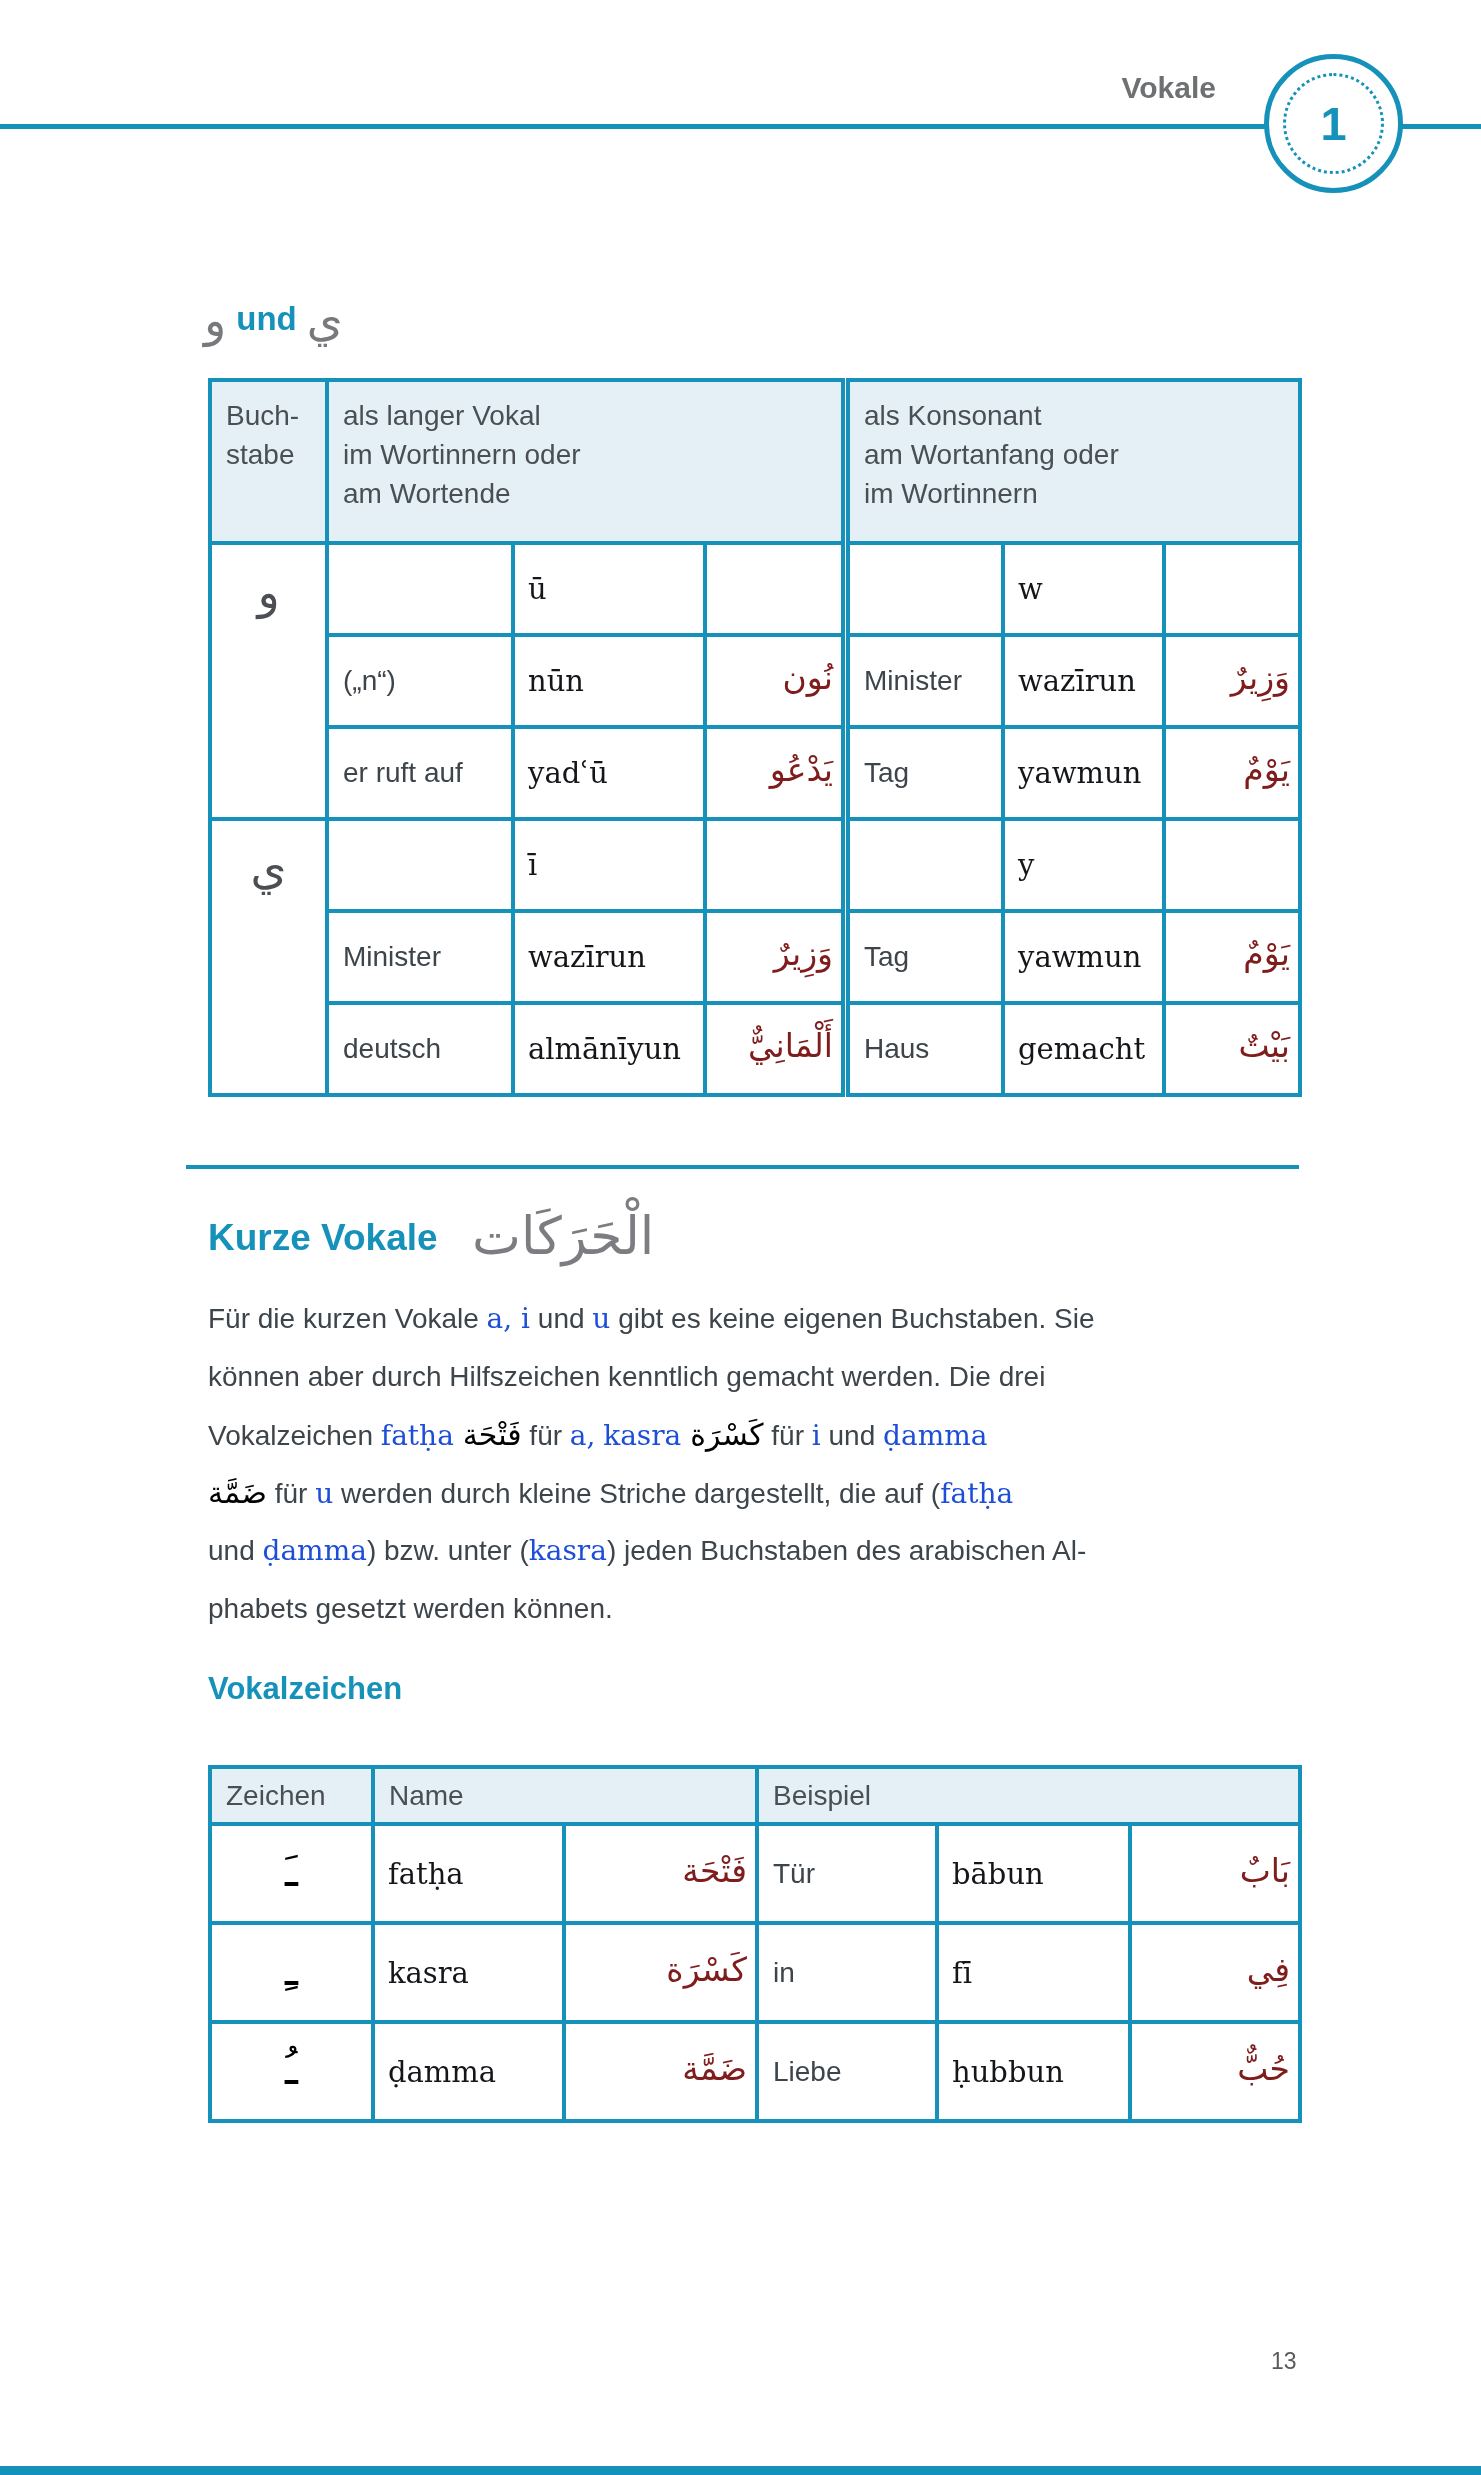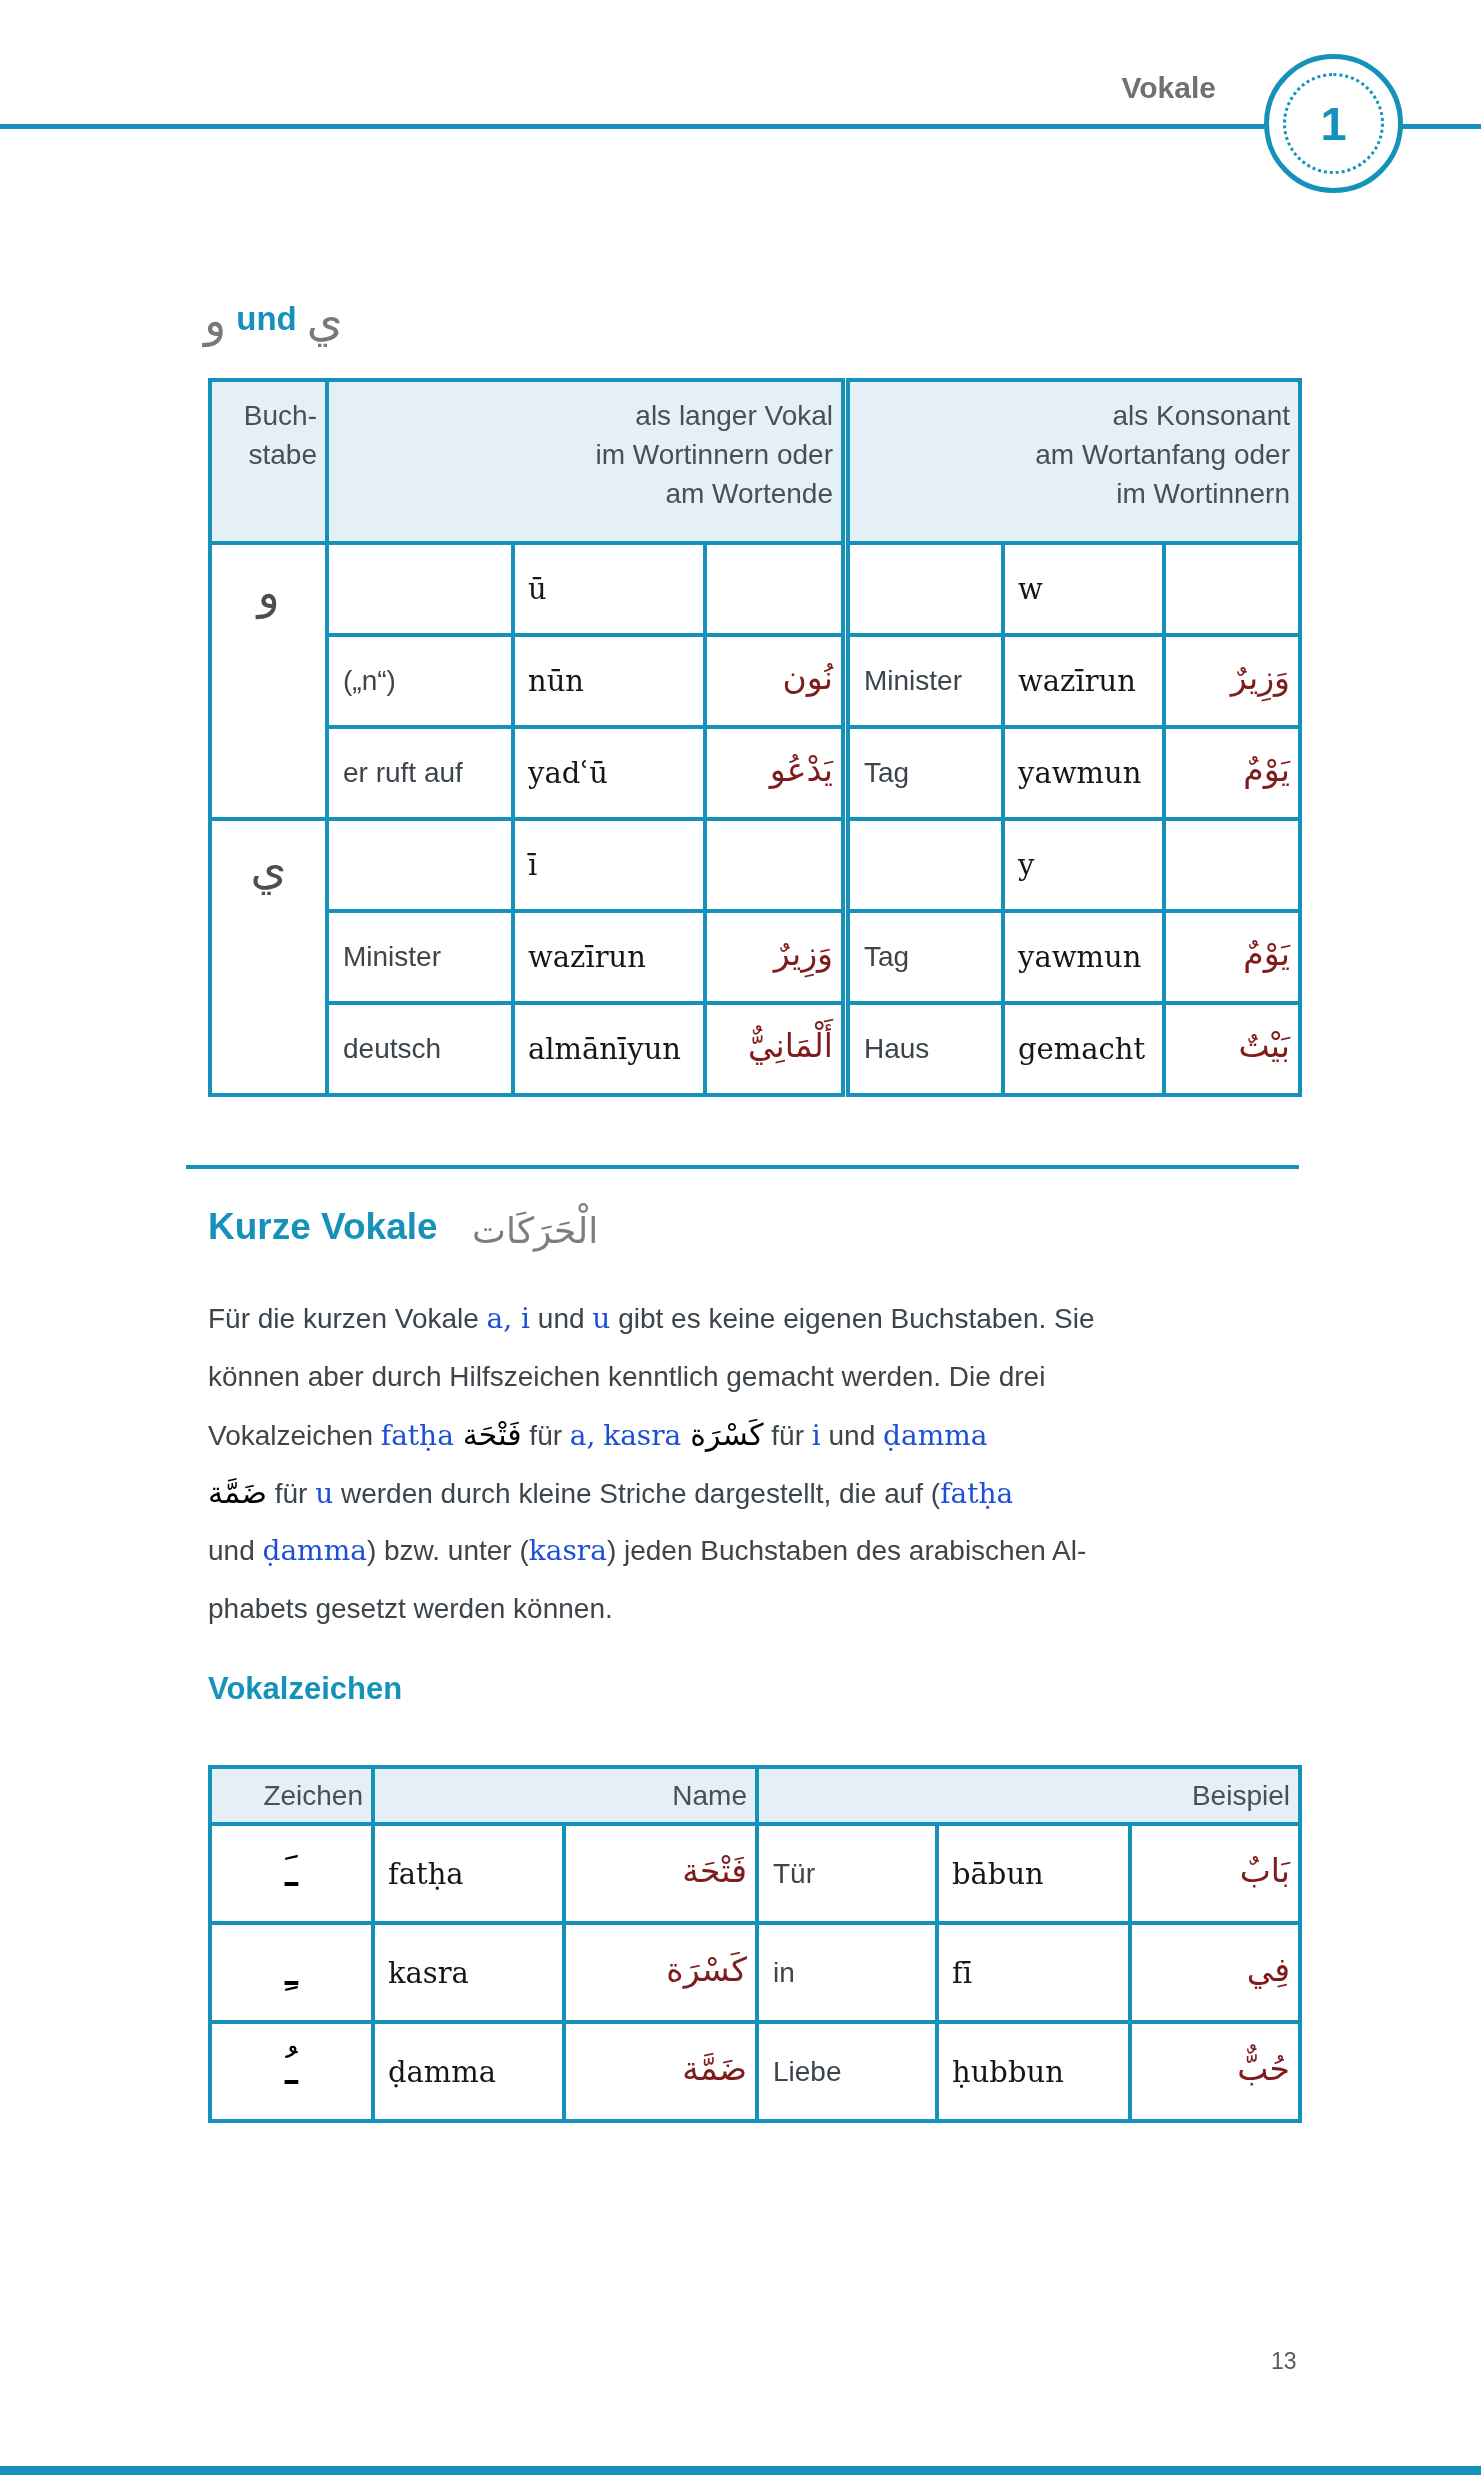--- a/index.html
+++ b/index.html
@@ -33,42 +33,42 @@
   .heading-arabic-letter {
     font-family:"DejaVu Sans", sans-serif; font-size:46px; color:#77797c; vertical-align:baseline;
   }
   .heading-und { font-size:33px; font-weight:bold; color:var(--teal); margin:0 10px; vertical-align:6px; }
 
   
   table { border-collapse:collapse; table-layout:fixed; }
   .t1 th, .t1 td, .t2 th, .t2 td { border:4px solid var(--teal); overflow:hidden; }
   th {
     background:var(--hdrbg); font-weight:normal; color:#494f55; font-size:28px;
-    text-align:right; vertical-align:top; padding:14px 8px 0 14px; line-height:39px;
+    text-align:left; vertical-align:top; padding:14px 8px 0 14px; line-height:39px;
     white-space:pre-line;
   }
   .t1 { position:absolute; top:378px; }
   .t1-left  { left:208px; }
   .t1-right { left:846px; }
   .t1 thead tr { height:163px; }
   .t1 tbody tr { height:92px; }
 
   td.gloss    { font-size:28px; color:var(--ink); padding:0 6px 0 14px; vertical-align:middle; }
   td.translit { font-family:"DejaVu Serif", serif; font-size:29px; color:#141619;
                 padding:0 6px 0 13px; vertical-align:middle; }
   td.arabic   { font-family:"DejaVu Sans", sans-serif; font-size:33px; color:#7f1d1d;
                 text-align:right; padding:0 8px 6px 4px; vertical-align:middle; line-height:1.15; }
   td.letter   { font-family:"DejaVu Sans", sans-serif; font-size:46px; color:#4b4e52;
                 text-align:center; vertical-align:top; padding-top:20px; }
 
   
   .mid-rule { position:absolute; left:186px; top:1165px; width:1113px; height:4px; background:var(--teal); }
   .kurze-heading { position:absolute; left:208px; top:1206px; white-space:nowrap; }
   .kurze-title  { font-size:37px; font-weight:bold; color:var(--teal); }
-  .kurze-arabic { font-family:"DejaVu Sans", sans-serif; font-size:36px; color:#7b7d80; margin-left:30px; vertical-align:-4px; }
+  .kurze-arabic { font-family:"DejaVu Sans", sans-serif; font-size:52px; color:#7b7d80; margin-left:30px; vertical-align:-4px; }
 
   .intro { position:absolute; left:208px; top:1290px; width:1148px; color:var(--ink); }
   .para-line { height:58px; line-height:58px; white-space:nowrap; font-size:28px; }
   .seg-sans { font-family:"Liberation Sans", sans-serif; }
   .seg-tr   { font-family:"DejaVu Serif", serif; font-size:28px; color:#1d4ed8; }
   .seg-ar   { font-family:"DejaVu Sans", sans-serif; font-size:30px; color:#000000; }
 
   .sub-heading { position:absolute; left:208px; top:1671px; font-size:31px; font-weight:bold; color:var(--teal); }
 
   

